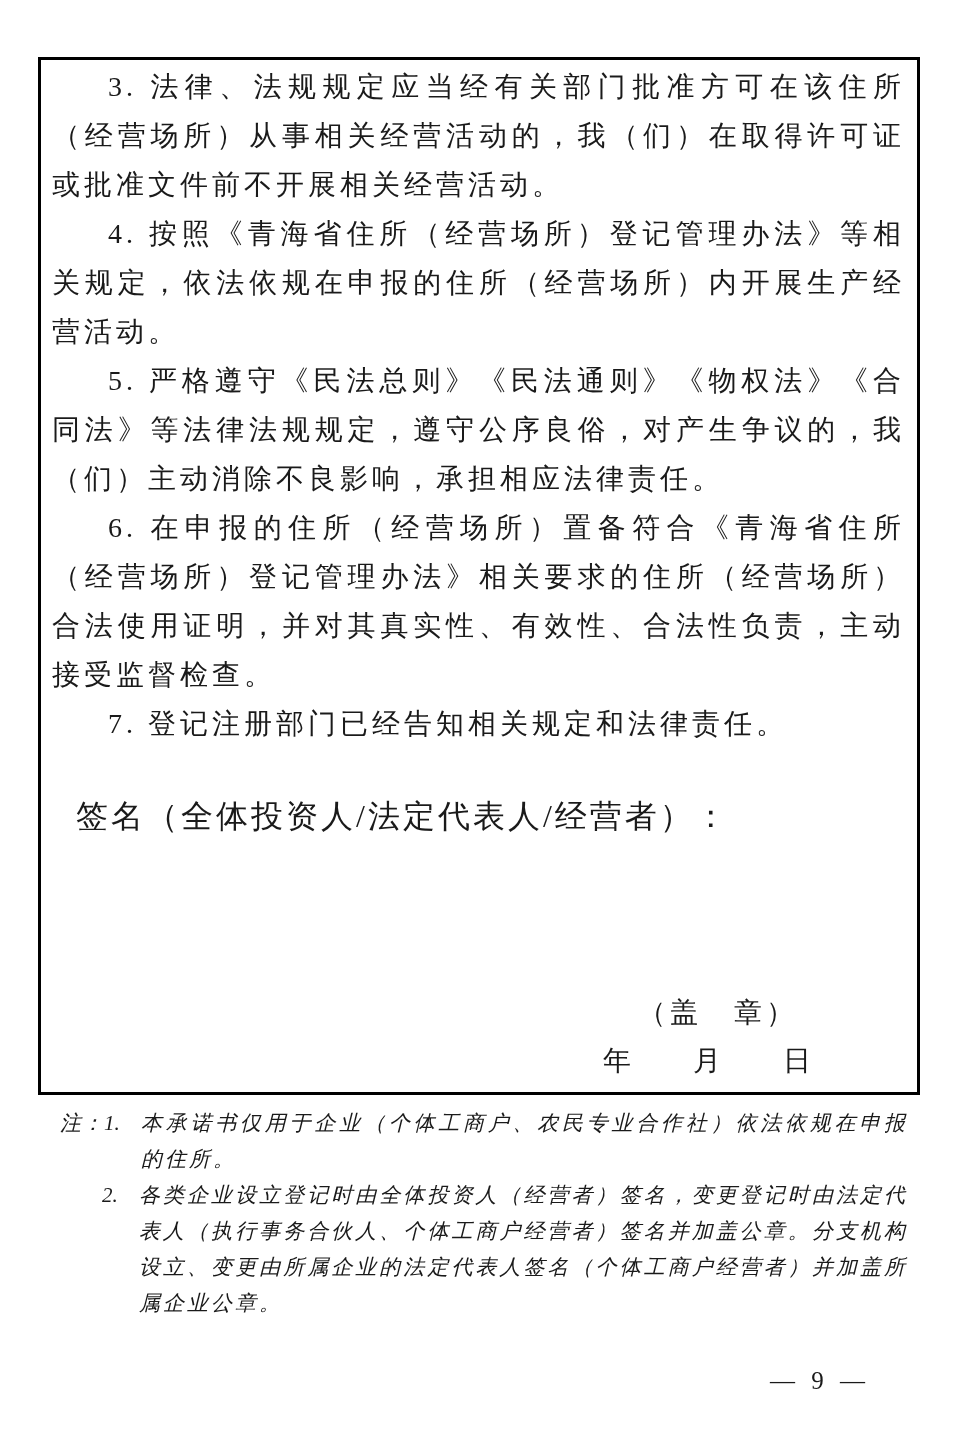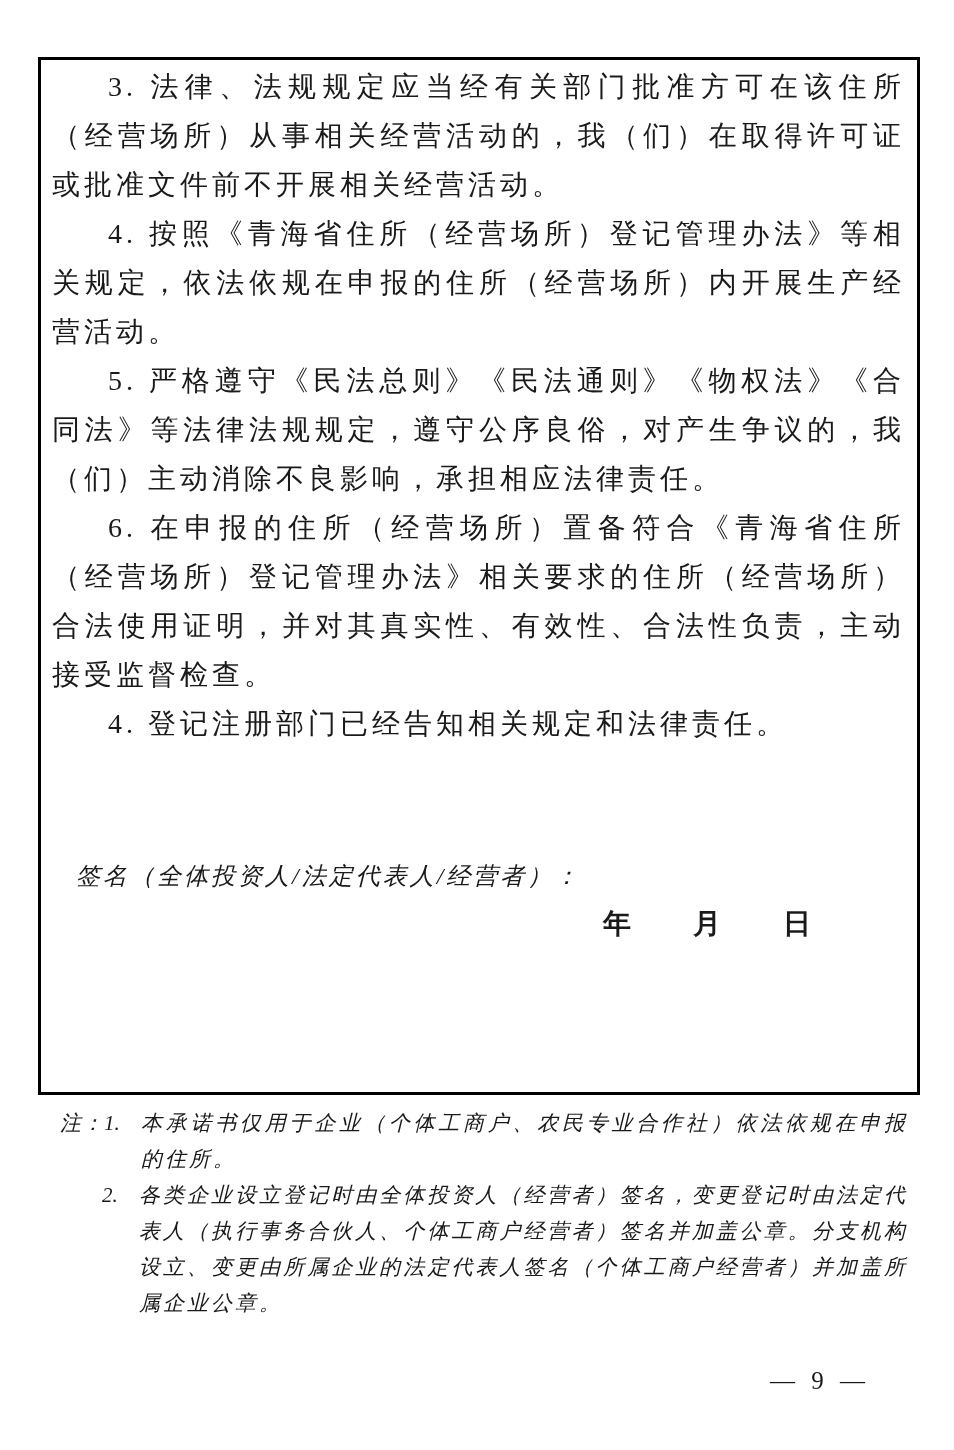--- a/index.html
+++ b/index.html
@@ -31,44 +31,42 @@
   .clause {
     margin: 0;
     font-size: 28px;
     line-height: 49px;
     letter-spacing: 4px;
     text-align: justify;
     text-indent: 56px;
   }
 
   .signature-line {
-    margin-top: 104px;
+    margin-top: 44px;
     padding-left: 24px;
-    font-size: 24px;
+    font-size: 32px;
     line-height: 48px;
     letter-spacing: 3px;
-    font-style: italic;
   }
 
   .stamp-line {
     margin-top: 149px;
     font-size: 28px;
     line-height: 48px;
   }
   .stamp-line .stamp-text {
     display: inline-block;
     margin-left: 586px;
     letter-spacing: 4px;
   }
 
   .date-line {
     margin-top: 0;
     font-size: 28px;
     line-height: 48px;
-    font-weight: bold;
   }
   .date-line .date-text {
     display: inline-block;
     margin-left: 551px;
     letter-spacing: 2px;
   }
 
   
   .notes {
     position: absolute;
@@ -107,24 +105,27 @@
   }
 </style>
 </head>
 <body>
 
 <div class="doc-box">
   <p class="clause">3. 法律、法规规定应当经有关部门批准方可在该住所（经营场所）从事相关经营活动的，我（们）在取得许可证或批准文件前不开展相关经营活动。</p>
   <p class="clause">4. 按照《青海省住所（经营场所）登记管理办法》等相关规定，依法依规在申报的住所（经营场所）内开展生产经营活动。</p>
   <p class="clause">5. 严格遵守《民法总则》《民法通则》《物权法》《合同法》等法律法规规定，遵守公序良俗，对产生争议的，我（们）主动消除不良影响，承担相应法律责任。</p>
   <p class="clause">6. 在申报的住所（经营场所）置备符合《青海省住所（经营场所）登记管理办法》相关要求的住所（经营场所）合法使用证明，并对其真实性、有效性、合法性负责，主动接受监督检查。</p>
-  <p class="clause">4. 登记注册部门已经告知相关规定和法律责任。</p>
+  <p class="clause">7. 登记注册部门已经告知相关规定和法律责任。</p>
 
   <div class="signature-line">签名（全体投资人/法定代表人/经营者）：</div>
 
+  <div class="stamp-line">
+    <span class="stamp-text">（盖　章）</span>
+  </div>
 
   <div class="date-line">
     <span class="date-text">年　　月　　日</span>
   </div>
 </div>
 
 <div class="notes">
   <div class="note-row">
     <span class="note-label">注：</span>
     <span class="note-num">1.</span>

